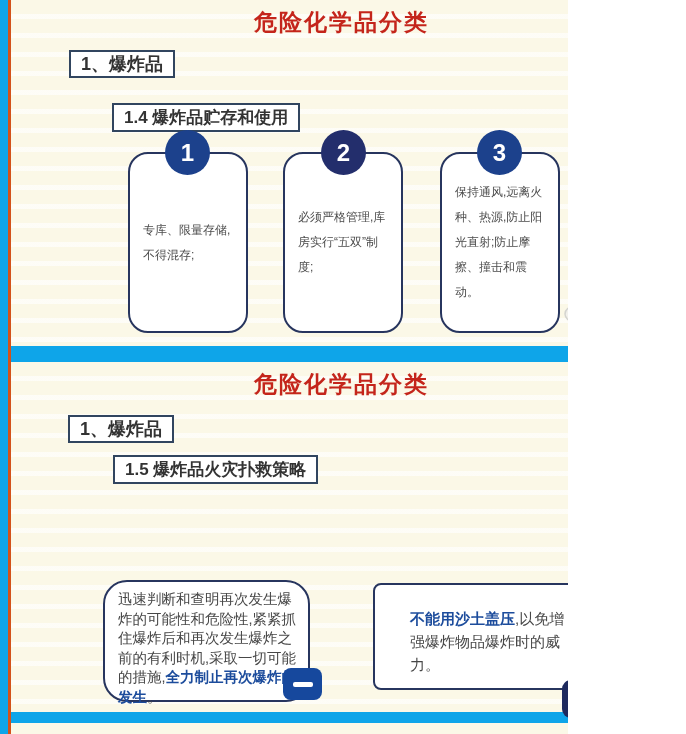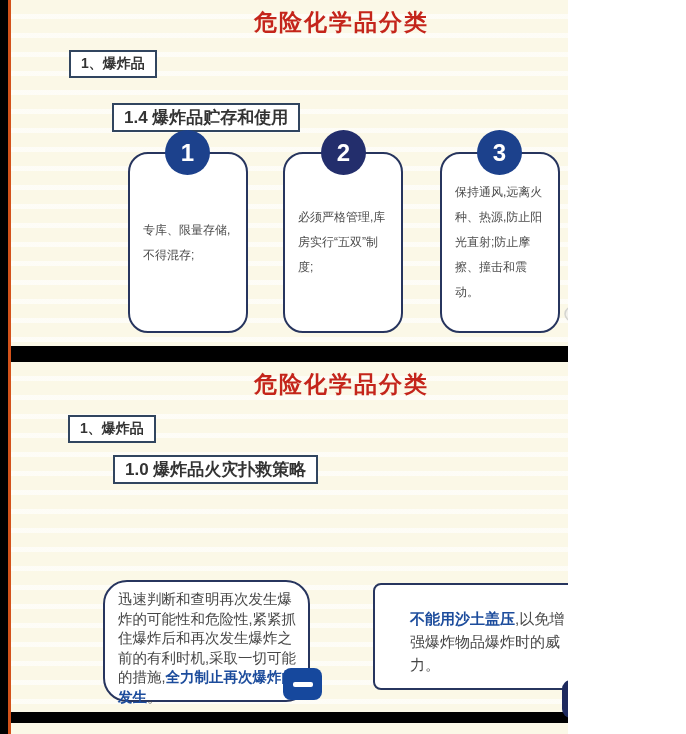--- a/index.html
+++ b/index.html
@@ -1,17 +1,17 @@
 <!DOCTYPE html>
 <html><head>
 <meta charset="utf-8">
 <style>
   html,body{margin:0;padding:0;background:#fff;}
   .page{
-    position:relative;width:568px;height:734px;background:#000000;overflow:hidden;
+    position:relative;width:568px;height:734px;background:#0ea5e9;overflow:hidden;
     font-family:"Liberation Sans",sans-serif;
   }
   .rail{position:absolute;top:0;bottom:0;width:3px;background:#d3521a;}
   .rail-left{left:8px;}
   .rail-right{left:672px;}
 
   .slide{
     position:absolute;left:11px;width:661px;
     background-color:#fbf8e7;
     background-image:repeating-linear-gradient(180deg,
@@ -27,21 +27,21 @@
 
   .slide-title{
     position:absolute;top:7px;left:0;width:100%;text-align:center;
     color:#c4251b;font-size:23px;font-weight:bold;letter-spacing:2px;margin:0;
   }
   .label-box{
     position:absolute;background:#ffffff;border:2px solid #31455f;
     color:#333333;font-weight:bold;box-sizing:border-box;
     display:flex;align-items:center;padding:0 10px;white-space:nowrap;
   }
-  .sec-box{font-size:14px;height:28px;}
+  .sec-box{font-size:18px;height:28px;}
   .sub-box{font-size:17px;height:29px;}
 
   
   .card{
     position:absolute;top:152px;width:120px;height:181px;box-sizing:border-box;
     background:#ffffff;border:2px solid #27355e;border-radius:20px;
     display:flex;align-items:center;
   }
   .card-text{
     padding:0 8px 0 13px;font-size:12px;line-height:25px;color:#4c4c4c;
@@ -144,21 +144,21 @@
     </div>
   </section>
 
   <section class="slide slide2">
     <h1 class="slide-title">危险化学品分类</h1>
 
     <div class="label-box sec-box" style="left:57px;top:53px;">
       <span>1、爆炸品</span>
     </div>
     <div class="label-box sub-box" style="left:102px;top:93px;">
-      <span>1.0 爆炸品火灾扑救策略</span>
+      <span>1.5 爆炸品火灾扑救策略</span>
     </div>
 
 
     <div class="bubble bubble-left">
       <span>迅速判断和查明再次发生爆炸的可能性和危险性,紧紧抓住爆炸后和再次发生爆炸之前的有利时机,采取一切可能的措施,</span><span class="em-blue">全力制止再次爆炸的发生</span><span>。</span>
     </div>
 
     <div class="minus-badge">
       <span class="dash"></span>
     </div>

